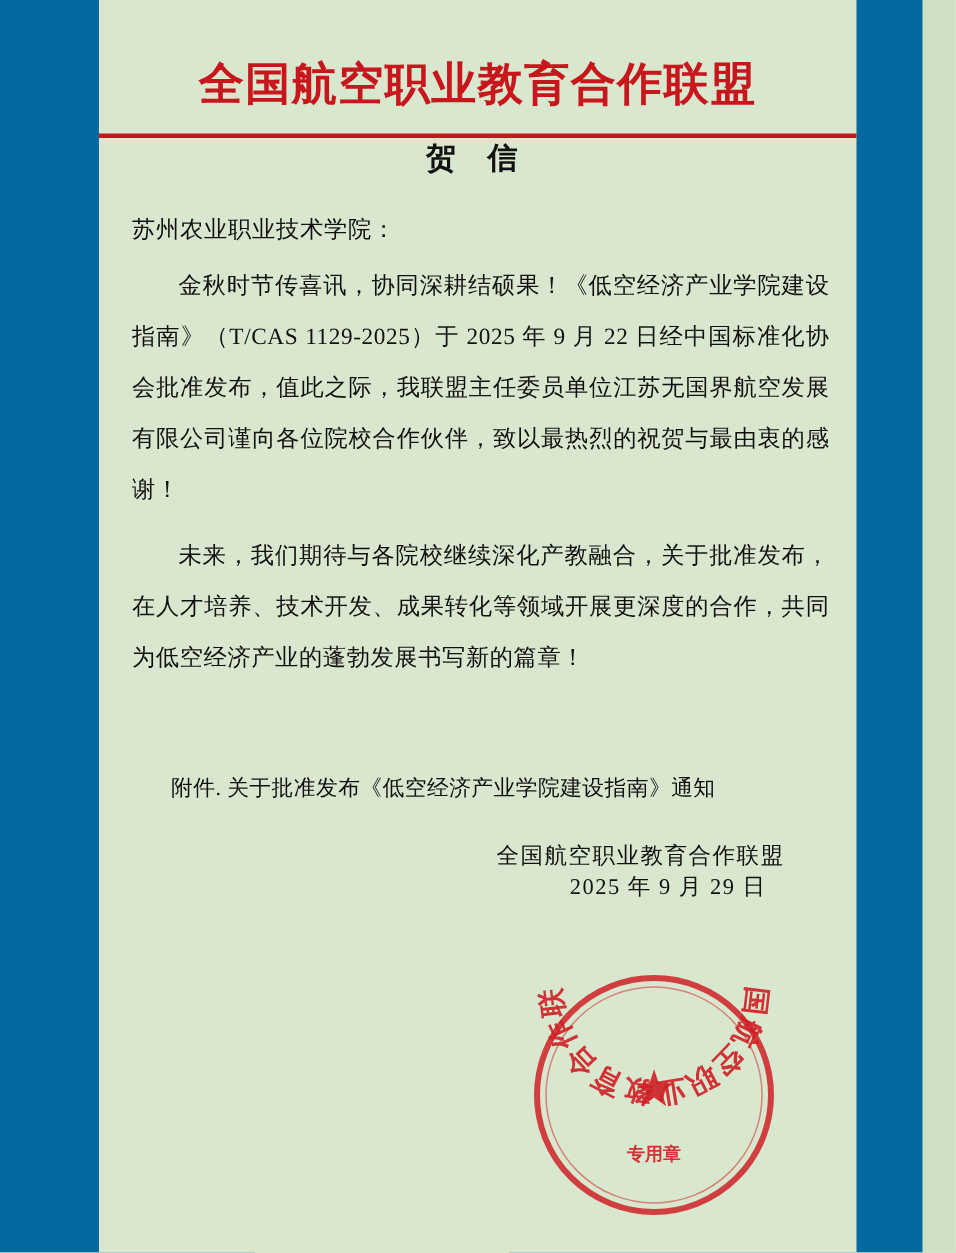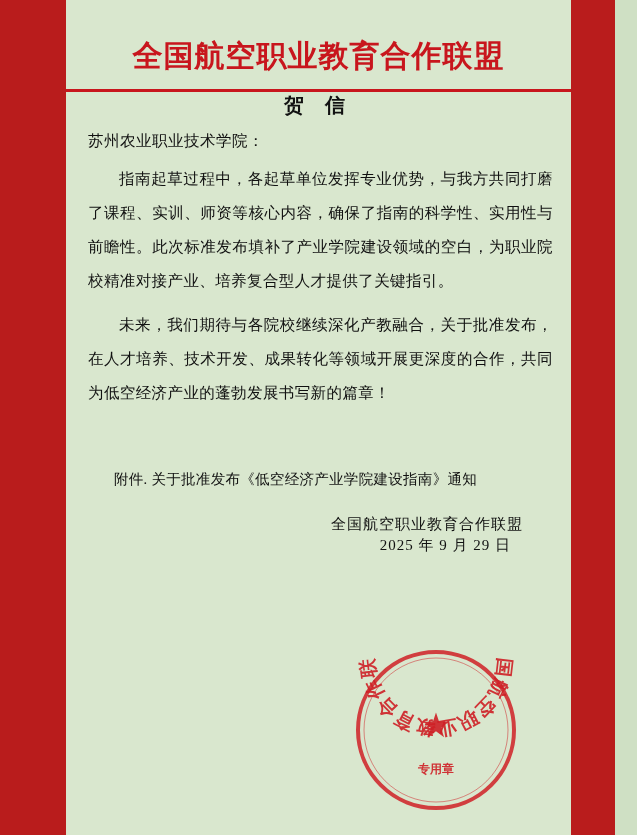--- a/index.html
+++ b/index.html
@@ -10,21 +10,21 @@
     width: 637px;
     height: 835px;
     background: #cfe0c4;
     font-family: "Liberation Serif", "DejaVu Serif", serif;
     overflow: hidden;
   }
   .page {
     position: relative;
     width: 615px;
     height: 835px;
-    background: #b91c1c;
+    background: #0369a1;
     box-sizing: border-box;
   }
   .paper {
     position: absolute;
     left: 66px;
     top: 0;
     width: 505px;
     height: 835px;
     background: #d9e7ce;
     box-sizing: border-box;
@@ -48,21 +48,21 @@
     margin-top: 12px;
   }
   .doc-title {
     text-align: center;
     font-size: 20px;
     font-weight: bold;
     letter-spacing: 8px;
     color: #111;
   }
   .salutation {
-    margin-top: 12px;
+    margin-top: 24px;
     padding-left: 22px;
     font-size: 15.5px;
     color: #111;
     letter-spacing: 0.5px;
   }
   .body-text {
     padding: 0 18px 0 22px;
   }
   .para {
     font-size: 15.5px;
@@ -129,21 +129,21 @@
     <div class="letterhead">
       <div class="letterhead-title">全国航空职业教育合作联盟</div>
       <div class="rule"></div>
     </div>
 
     <div class="doc-title">贺  信</div>
 
     <div class="salutation">苏州农业职业技术学院：</div>
 
     <div class="body-text">
-      <p class="para">指南起草过程中，各起草单位发挥专业优势，与我方共同打磨了课程、实训、师资等核心内容，确保了指南的科学性、实用性与前瞻性。此次标准发布填补了产业学院建设领域的空白，为职业院校精准对接产业、培养复合型人才提供了关键指引。</p>
+      <p class="para">金秋时节传喜讯，协同深耕结硕果！《低空经济产业学院建设指南》（T/CAS 1129-2025）于 2025 年 9 月 22 日经中国标准化协会批准发布，值此之际，我联盟主任委员单位江苏无国界航空发展有限公司谨向各位院校合作伙伴，致以最热烈的祝贺与最由衷的感谢！</p>
       <p class="para">未来，我们期待与各院校继续深化产教融合，关于批准发布，在人才培养、技术开发、成果转化等领域开展更深度的合作，共同为低空经济产业的蓬勃发展书写新的篇章！</p>
     </div>
 
     <div class="attachment">附件. 关于批准发布《低空经济产业学院建设指南》通知</div>
 
     <div class="signature">全国航空职业教育合作联盟</div>
 
     <div class="sign-date">2025 年 9 月 29 日</div>
 
     <div class="seal">

